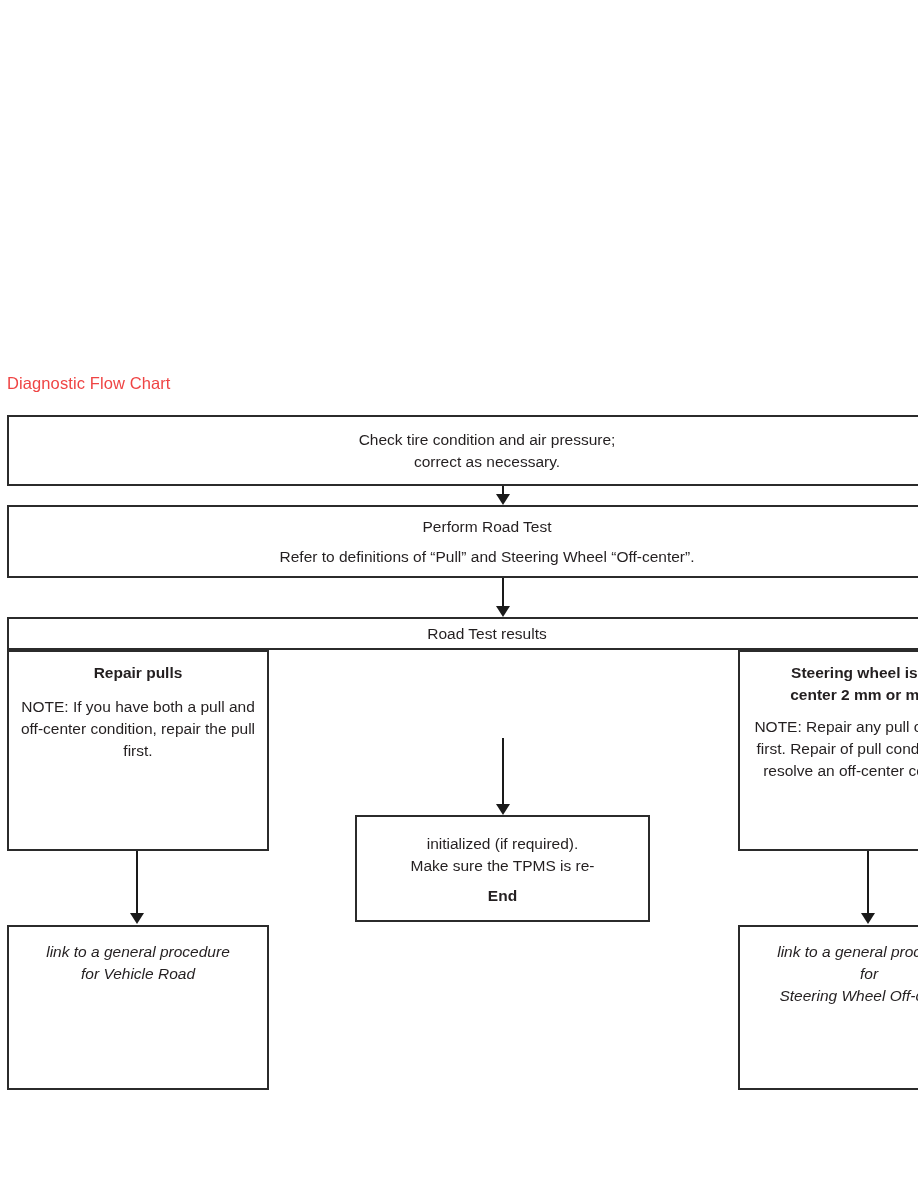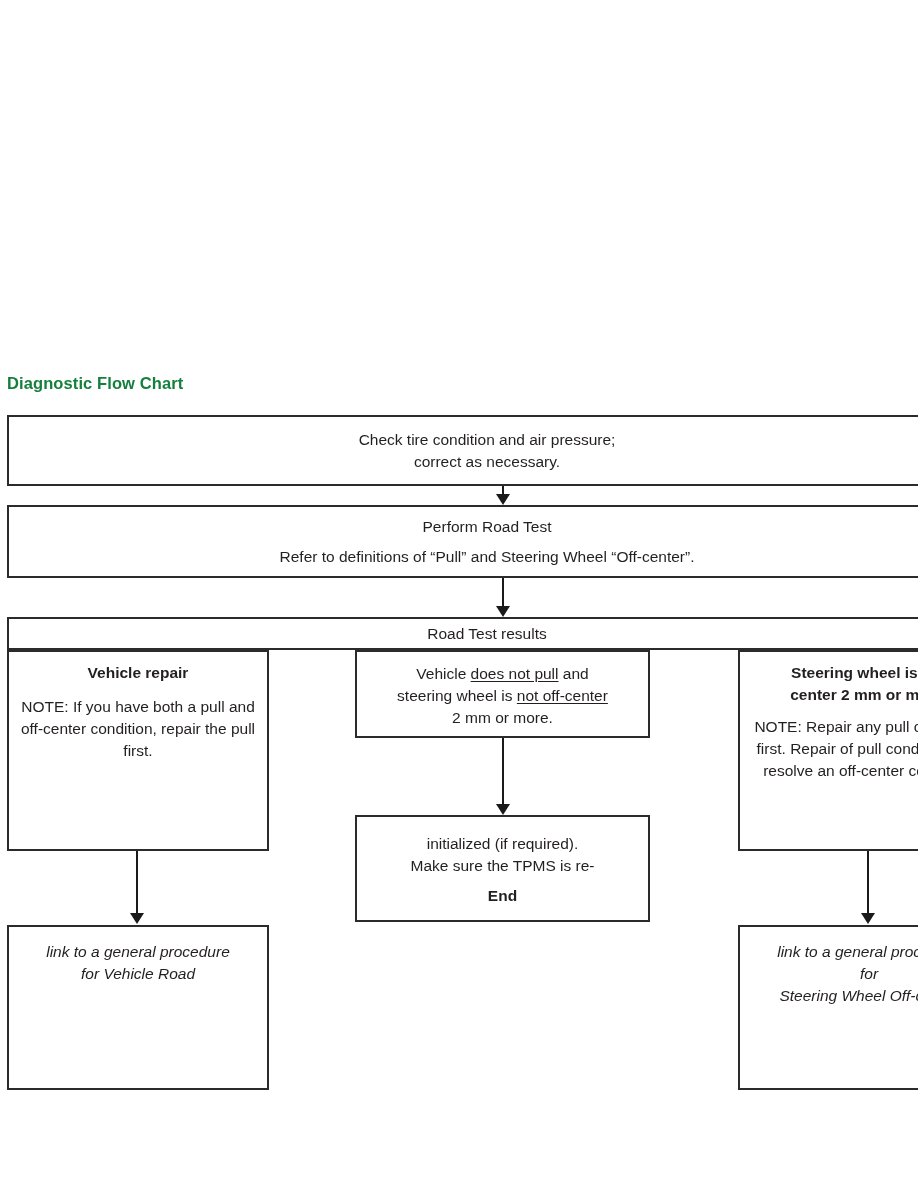--- a/index.html
+++ b/index.html
@@ -20,23 +20,23 @@
     overflow: hidden;
     background: #ffffff;
   }
 
   
   .chart-title {
     position: absolute;
     left: 7px;
     top: 374px;
     font-size: 16.5px;
-    font-weight: bold;
+    font-weight: normal;
     letter-spacing: 0.1px;
-    color: #15803d;
+    color: #ef4444;
     white-space: nowrap;
   }
 
   
   .fc-box {
     position: absolute;
     box-sizing: border-box;
     border: 2.2px solid #2b2b2b;
     background: #ffffff;
     display: flex;
@@ -138,30 +138,25 @@
   </div>
 
   <div class="conn" style="left:502px; top:578px; height:28px;"></div>
   <div class="arrowhead" style="left:495.5px; top:606px;"></div>
 
   <div class="fc-box center-v" id="box-results">
     <div class="txt c">Road Test results</div>
   </div>
 
   <div class="fc-box" id="box-pulls">
-    <div class="txt c b">Vehicle repair</div>
+    <div class="txt c b">Repair pulls</div>
     <div class="gap-12"></div>
     <div class="txt l sml"><span class="b">NOTE</span><span>: </span><span>If you have both a pull and off-center condition, repair the pull first.</span></div>
   </div>
 
-  <div class="fc-box center-v" id="box-nopull">
-    <div class="txt c"><span>Vehicle </span><span class="u">does not pull</span><span> and</span></div>
-    <div class="txt c"><span>steering wheel is </span><span class="u">not off-center</span></div>
-    <div class="txt c">2 mm or more.</div>
-  </div>
 
   <div class="fc-box" id="box-offcenter">
     <div class="txt c b">Steering wheel is off-</div>
     <div class="txt c b">center 2 mm or more.</div>
     <div class="gap-10"></div>
     <div class="txt l sml"><span class="b">NOTE</span><span>: </span><span>Repair any pull conditions first. Repair of pull condition may resolve an off-center condition.</span></div>
   </div>
 
   <div class="conn" style="left:502px; top:738px; height:69px;"></div>
   <div class="arrowhead" style="left:495.5px; top:804px;"></div>

